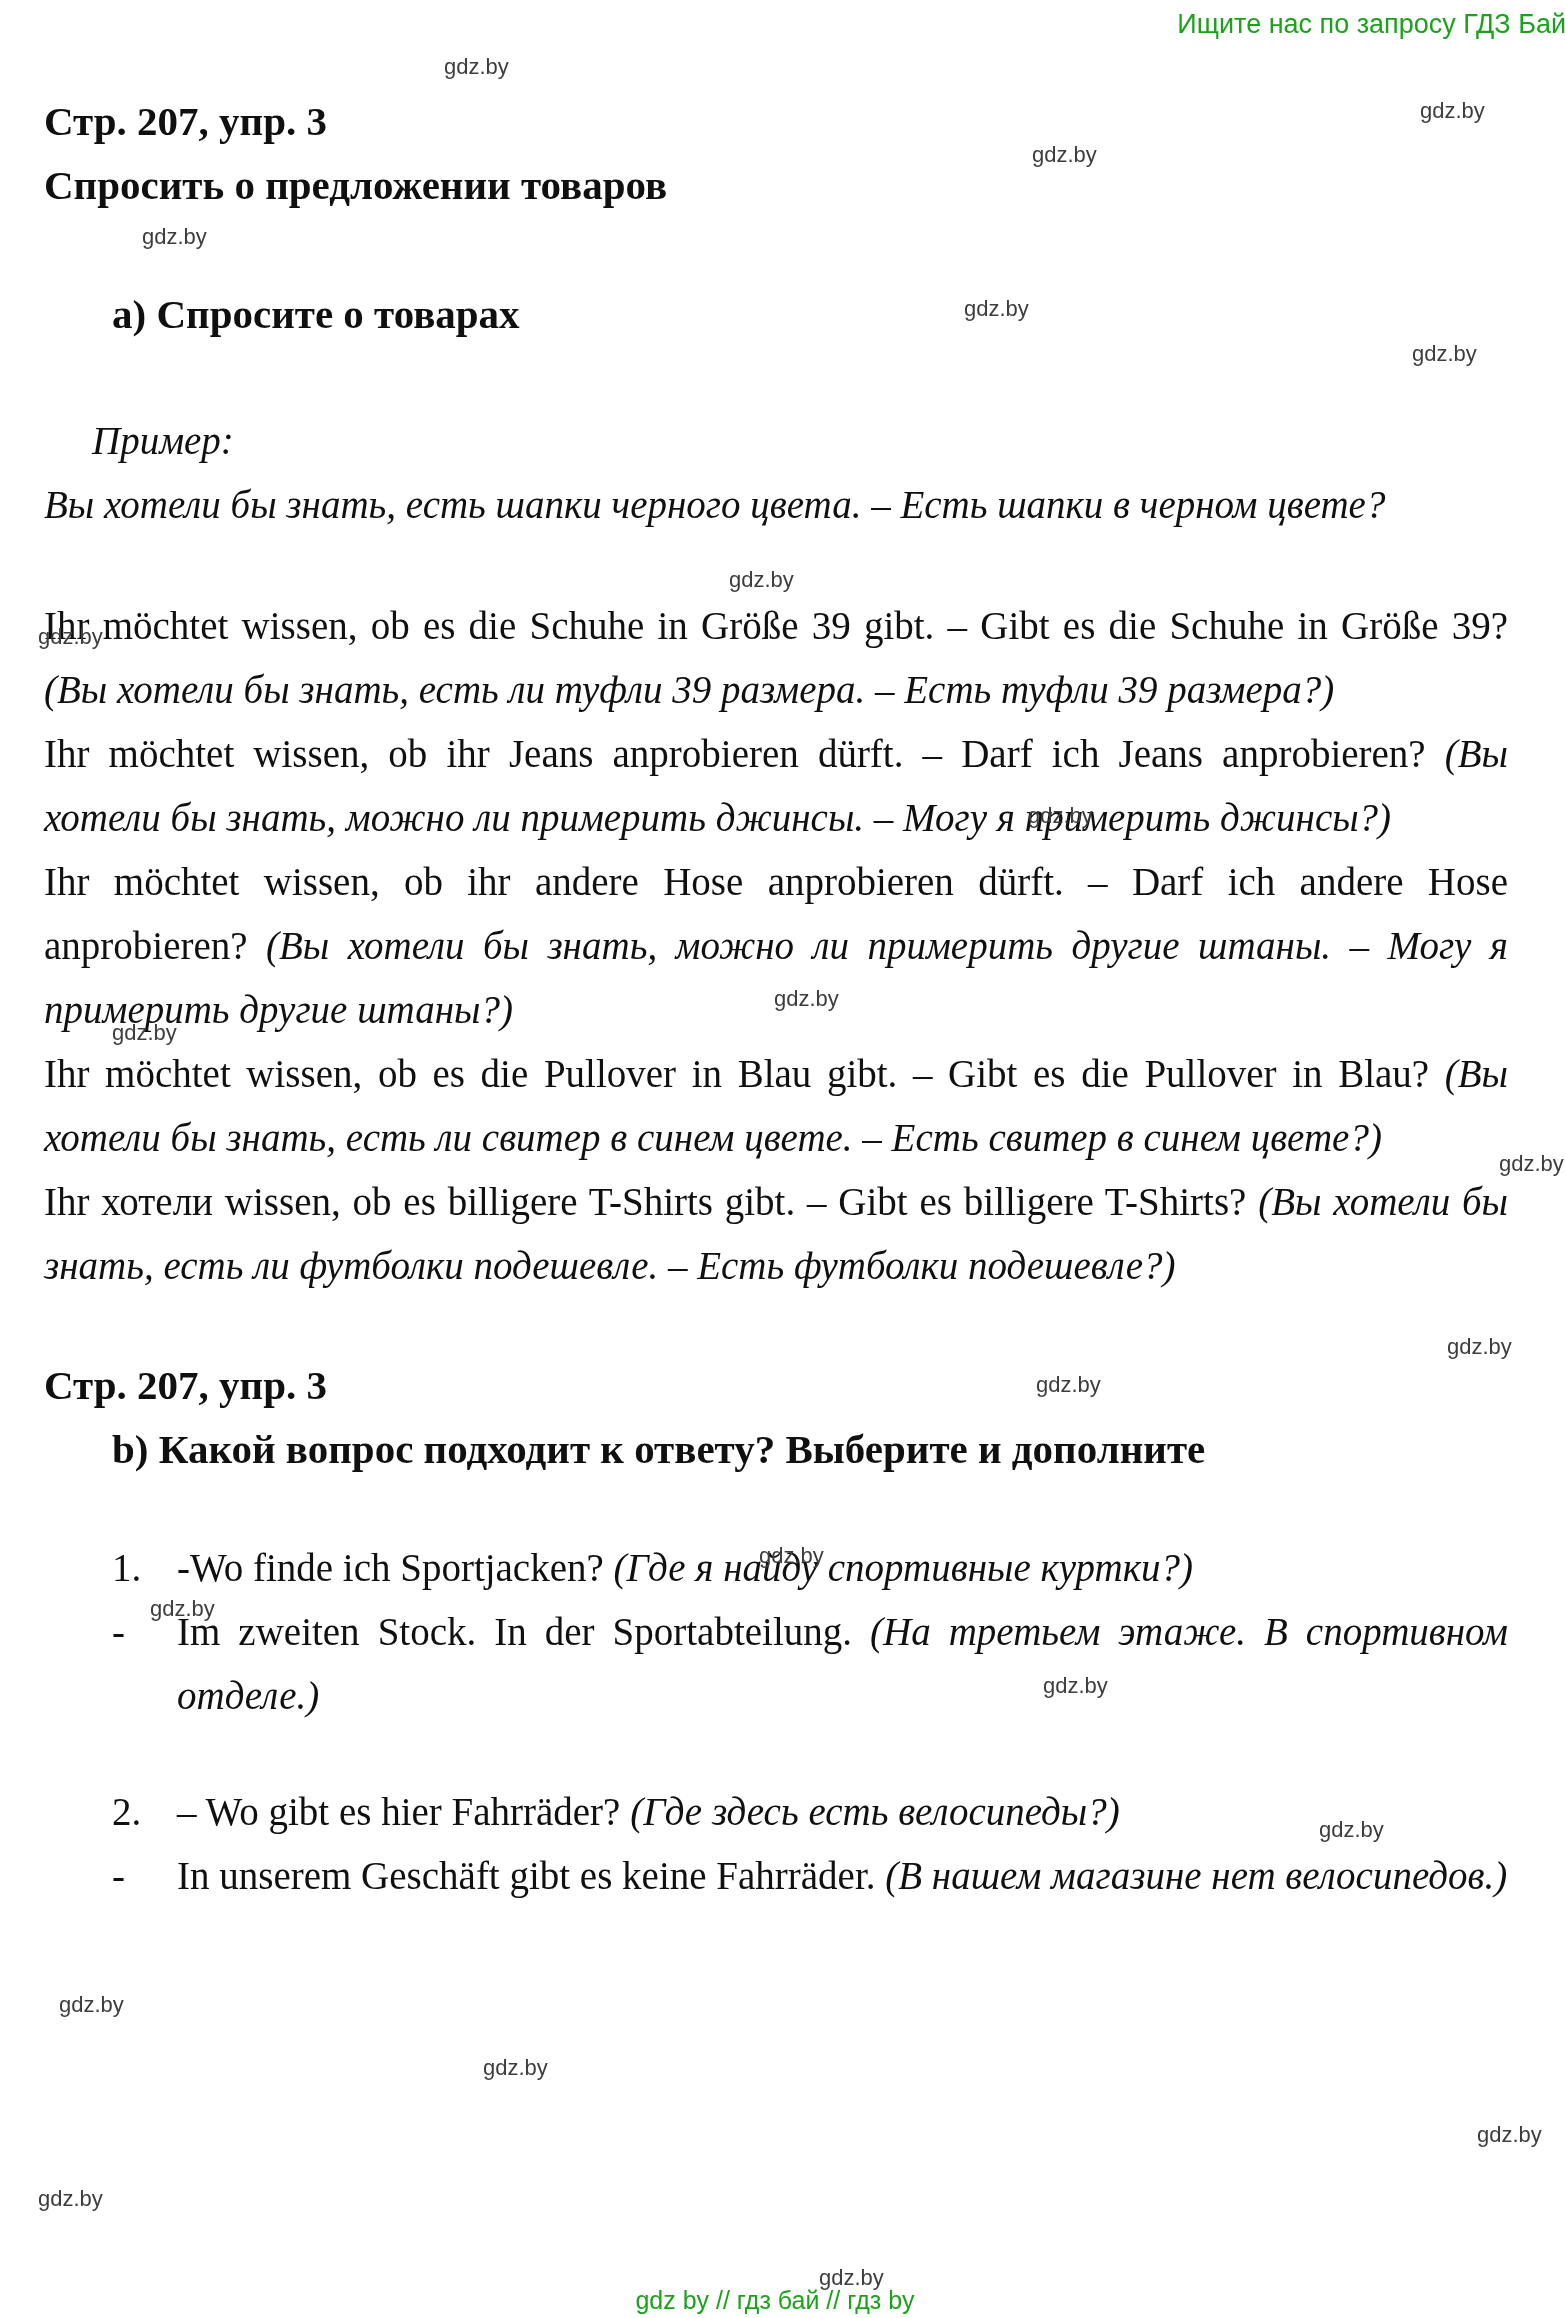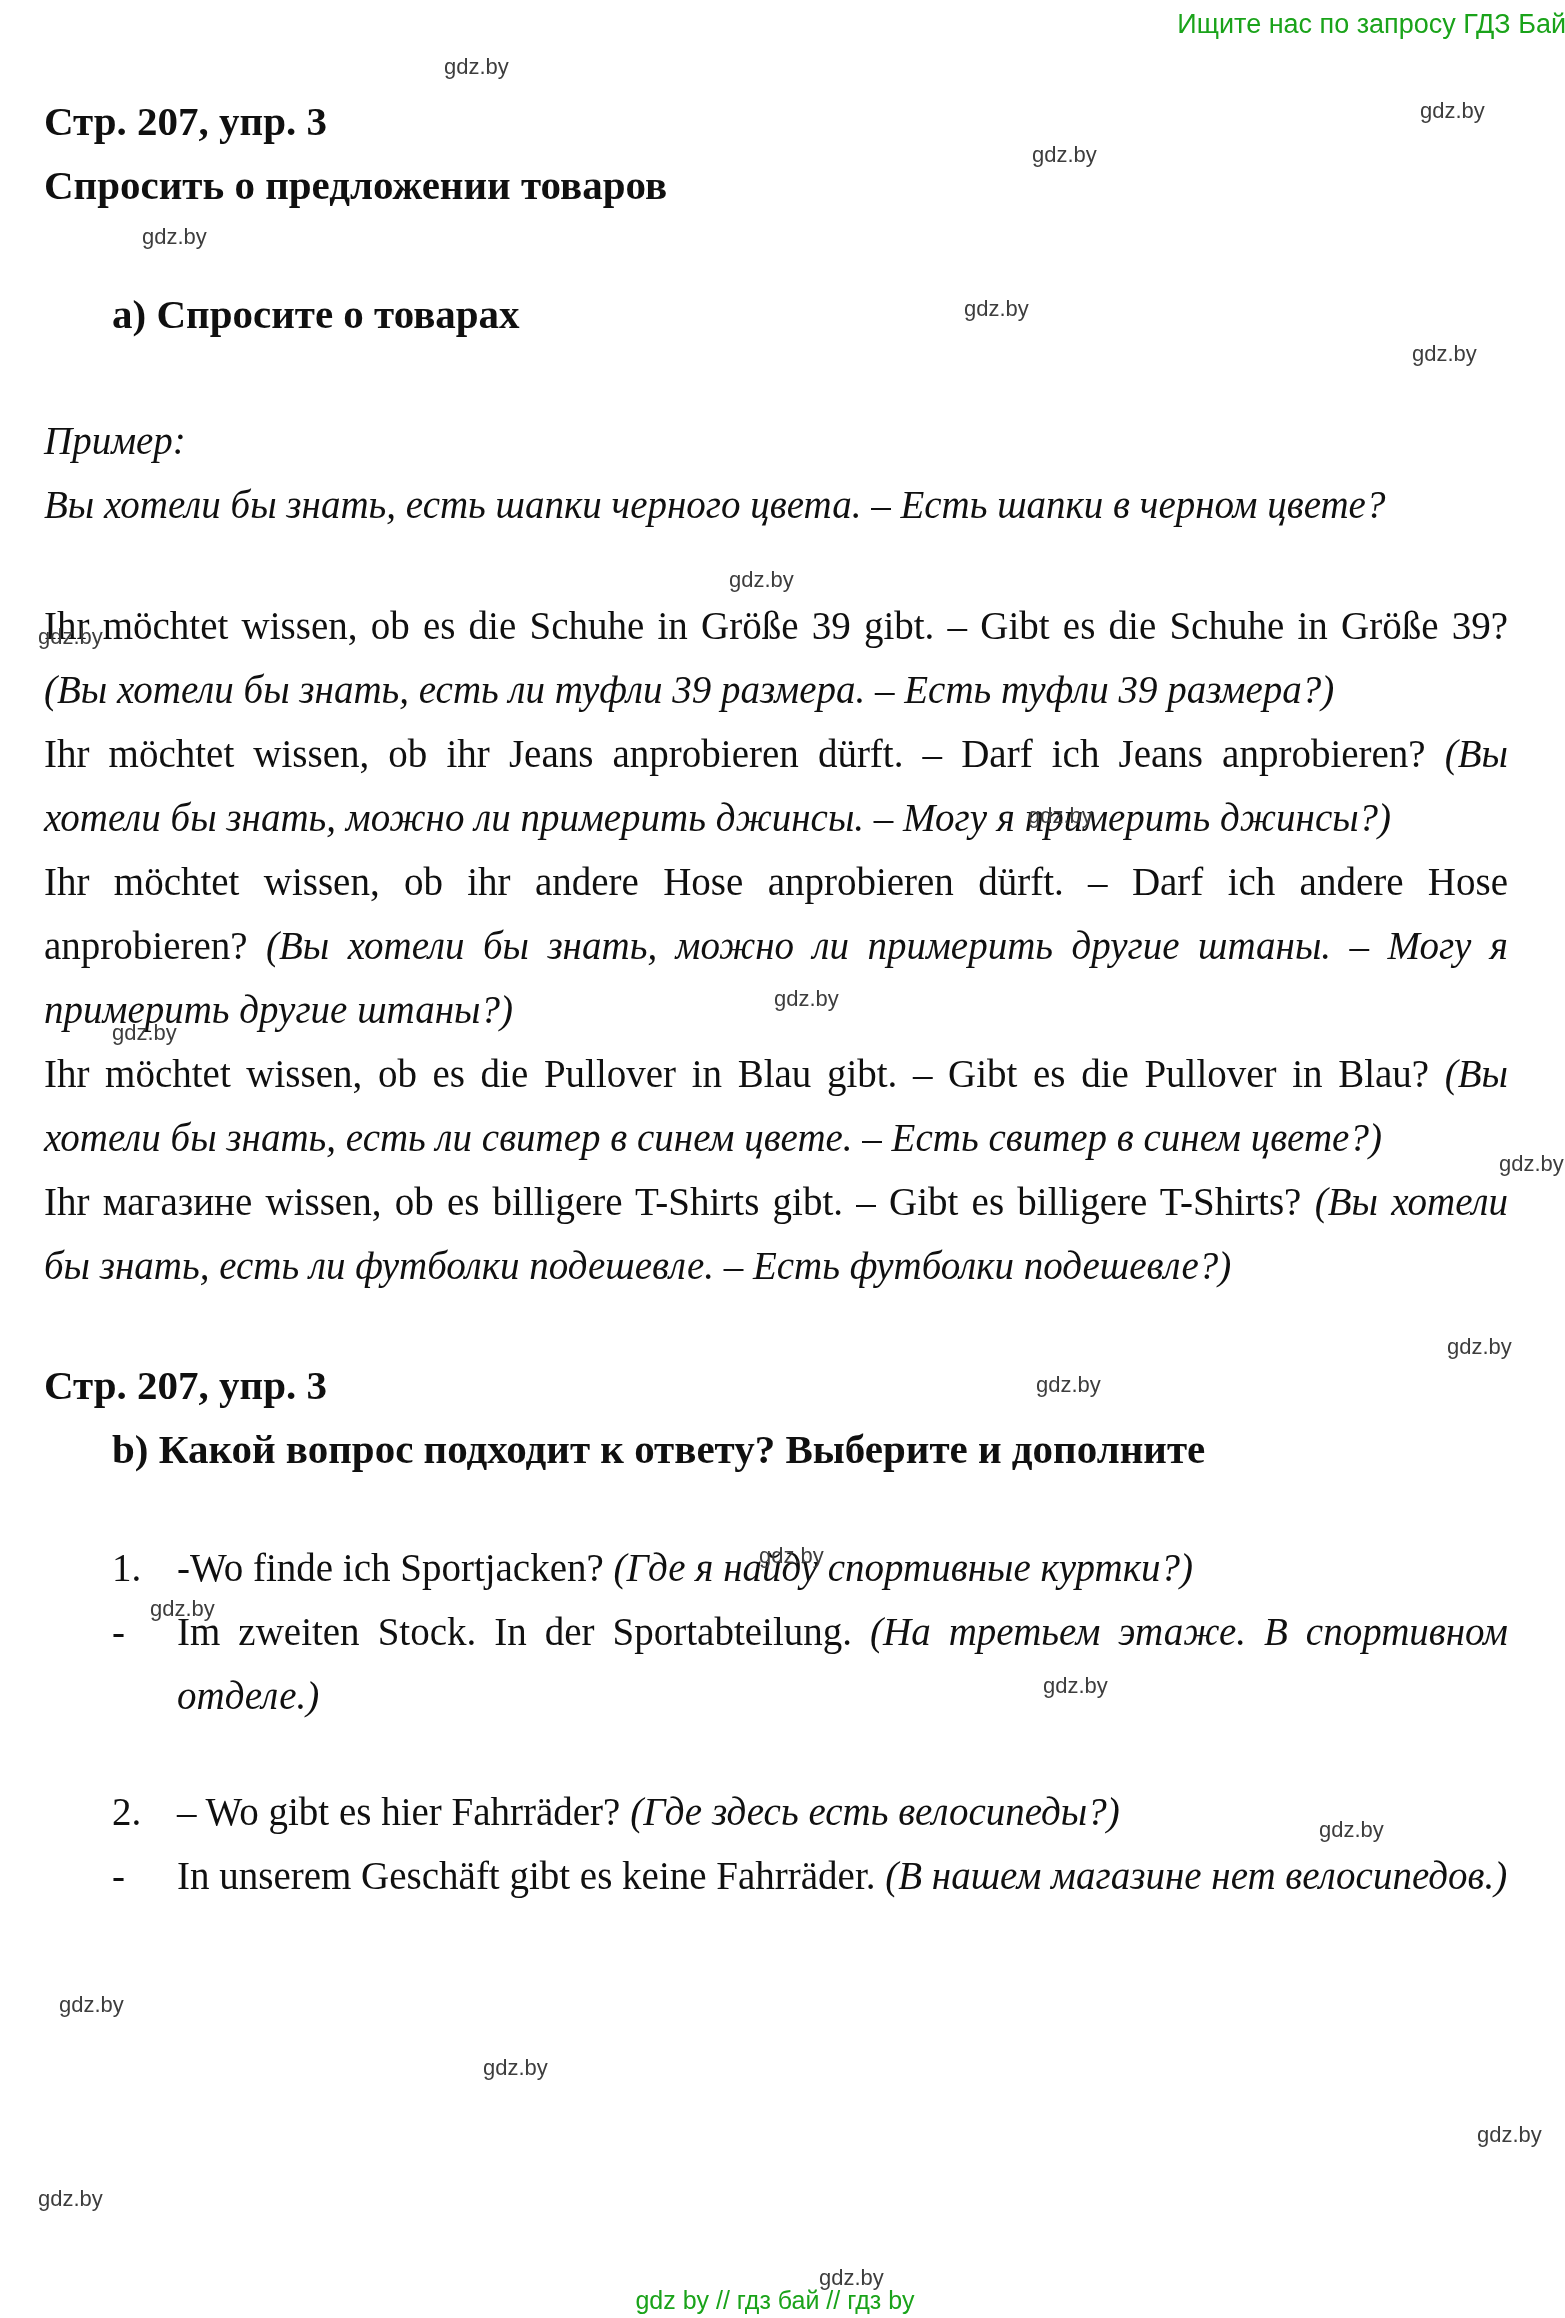--- a/index.html
+++ b/index.html
@@ -22,21 +22,21 @@
     }
     .content { padding: 0 58px 0 44px; }
     .h {
       font-size: 41px;
       font-weight: bold;
       line-height: 64px;
       text-align: left;
     }
     .h-first { margin-top: 49px; }
     .sub-a { margin-top: 65px; margin-left: 68px; }
-    .example-label { margin-top: 63px; }
+    .example-label { margin-top: 63px; margin-left: 48px; }
     .it { font-style: italic; }
     .para {
       font-size: 39px;
       line-height: 64px;
       text-align: justify;
     }
     .answers { margin-top: 57px; }
     .h-second { margin-top: 55px; }
     .sub-b { margin-left: 68px; }
     .item { margin-left: 68px; }
@@ -86,21 +86,21 @@
     <div class="h sub-a">а) Спросите о товарах</div>
 
     <div class="para it example-label">Пример:</div>
     <div class="para it">Вы хотели бы знать, есть шапки черного цвета. – Есть шапки в черном цвете?</div>
 
     <div class="answers">
       <div class="para"><span>Ihr möchtet wissen, ob es die Schuhe in Größe 39 gibt. – Gibt es die Schuhe in Größe 39? </span><span class="it">(Вы хотели бы знать, есть ли туфли 39 размера. – Есть туфли 39 размера?)</span></div>
       <div class="para"><span>Ihr möchtet wissen, ob ihr Jeans anprobieren dürft. – Darf ich Jeans anprobieren? </span><span class="it">(Вы хотели бы знать, можно ли примерить джинсы. – Могу я примерить джинсы?)</span></div>
       <div class="para"><span>Ihr möchtet wissen, ob ihr andere Hose anprobieren dürft. – Darf ich andere Hose anprobieren? </span><span class="it">(Вы хотели бы знать, можно ли примерить другие штаны. – Могу я примерить другие штаны?)</span></div>
       <div class="para"><span>Ihr möchtet wissen, ob es die Pullover in Blau gibt. – Gibt es die Pullover in Blau? </span><span class="it">(Вы хотели бы знать, есть ли свитер в синем цвете. – Есть свитер в синем цвете?)</span></div>
-      <div class="para"><span>Ihr магазине wissen, ob es billigere T-Shirts gibt. – Gibt es billigere T-Shirts? </span><span class="it">(Вы хотели бы знать, есть ли футболки подешевле. – Есть футболки подешевле?)</span></div>
+      <div class="para"><span>Ihr хотели wissen, ob es billigere T-Shirts gibt. – Gibt es billigere T-Shirts? </span><span class="it">(Вы хотели бы знать, есть ли футболки подешевле. – Есть футболки подешевле?)</span></div>
     </div>
 
     <div class="h h-second">Стр. 207, упр. 3</div>
     <div class="h sub-b">b) Какой вопрос подходит к ответу? Выберите и дополните</div>
 
     <div class="item item-1">
       <div class="row">
         <span class="marker">1.</span>
         <div class="para itext"><span>-Wo finde ich Sportjacken? </span><span class="it">(Где я найду спортивные куртки?)</span></div>
       </div>

